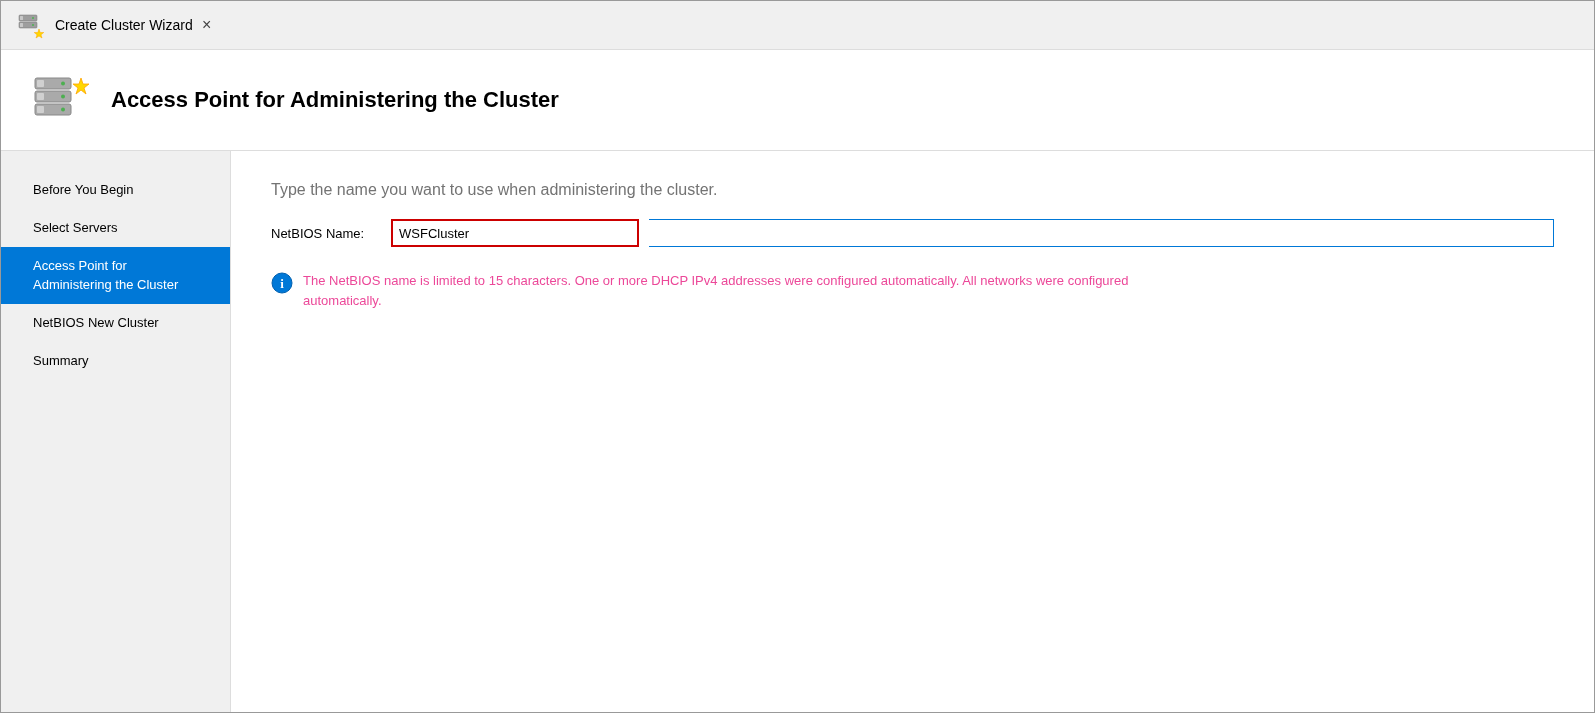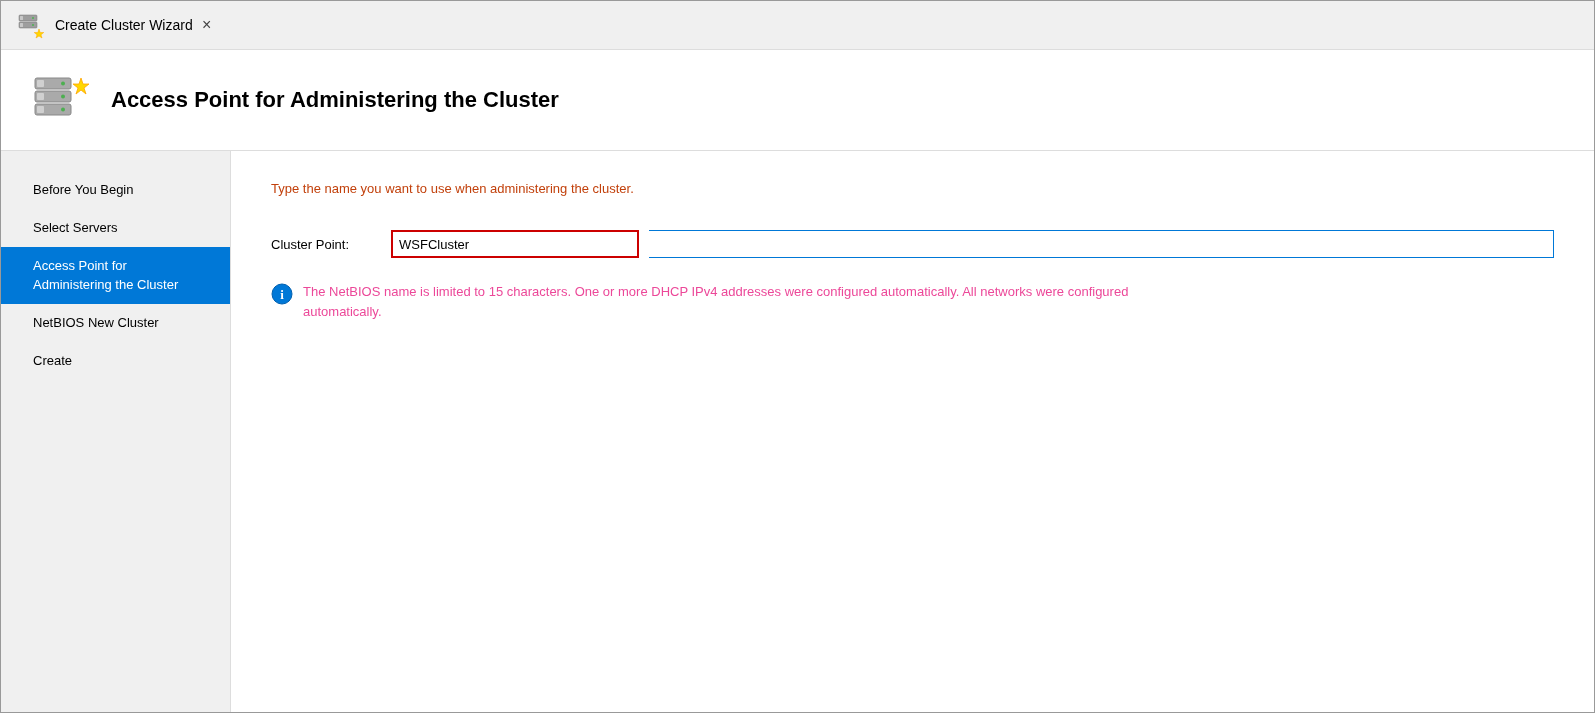--- a/index.html
+++ b/index.html
@@ -106,23 +106,23 @@
       color: #fff;
     }
 
     .main-content {
       flex: 1;
       background: #ffffff;
       padding: 30px 40px;
     }
 
     .instruction-text {
-      font-size: 13px;
-      color: #c2410c;
-      margin-bottom: 34px;
+      font-size: 16px;
+      color: #737373;
+      margin-bottom: 20px;
     }
 
     .form-row {
       display: flex;
       align-items: center;
       gap: 10px;
       margin-bottom: 24px;
     }
 
     .form-label {
@@ -226,29 +226,29 @@
       <div class="sidebar-item">
         <span>Select Servers</span>
       </div>
       <div class="sidebar-item active">
         <span>Access Point for Administering the Cluster</span>
       </div>
       <div class="sidebar-item">
         <span>NetBIOS New Cluster</span>
       </div>
       <div class="sidebar-item">
-        <span>Create</span>
+        <span>Summary</span>
       </div>
     </nav>
 
     <main class="main-content">
       <p class="instruction-text">Type the name you want to use when administering the cluster.</p>
 
       <div class="form-row">
-        <label class="form-label">Cluster Point:</label>
+        <label class="form-label">NetBIOS Name:</label>
         <input type="text" class="cluster-name-input" value="WSFCluster" style="">
         <input type="text" class="cluster-name-input-secondary" value="" style="">
       </div>
 
       <div class="info-box">
 
         <svg class="info-icon" viewBox="0 0 22 22" xmlns="http://www.w3.org/2000/svg">
           <circle cx="11" cy="11" r="10" fill="#0078d7" stroke="#0060b0" stroke-width="1"></circle>
           <text x="11" y="16" text-anchor="middle" font-size="13" font-weight="bold" fill="white" font-family="serif">i</text>
         </svg>

